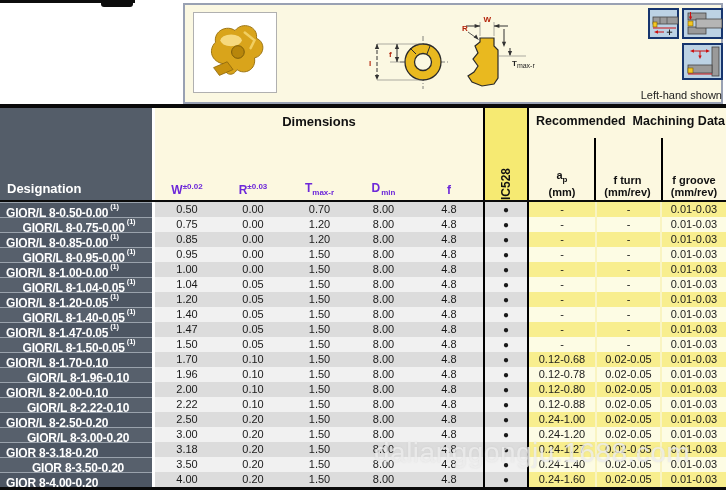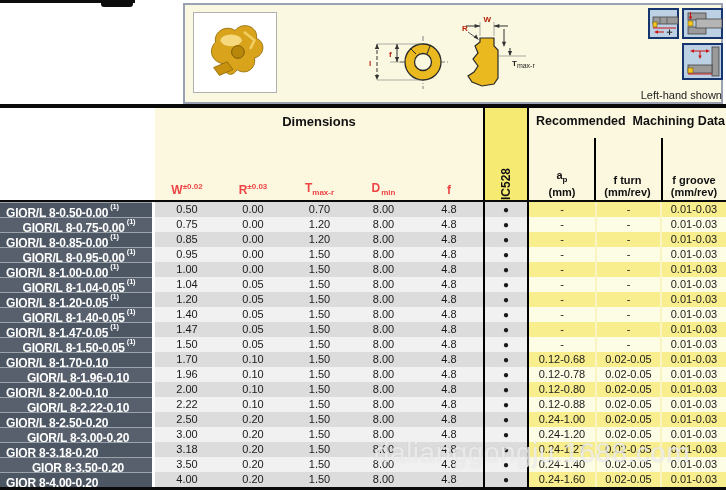--- a/index.html
+++ b/index.html
@@ -42,21 +42,21 @@
          border-left:2px solid #000;border-right:2px solid #000;
          display:flex;justify-content:center;align-items:flex-end;}
   .th-ic .rot{writing-mode:vertical-rl;transform:rotate(180deg);font-weight:bold;font-size:12px;
               padding-bottom:5px;color:#111;}
   .th-mach{position:absolute;left:529px;top:0;width:203px;height:92px;background:#fcf8e0;}
   .group-title{text-align:center;font-weight:bold;font-size:13px;padding-top:6px;color:#111;}
   .mach-title{white-space:pre;font-size:12.5px;}
   .vline{position:absolute;top:30px;height:62px;width:1.5px;background:#000;}
   .v1{left:65px;} .v2{left:132px;}
 
-  .col-label{position:absolute;bottom:3px;text-align:center;font-size:12px;color:#ef4444;}
+  .col-label{position:absolute;bottom:3px;text-align:center;font-size:12px;color:#6d28d9;}
   .col-label b{font-size:12px;}
   .col-label sup{font-size:8px;font-weight:bold;}
   .col-label sub{font-size:8px;font-weight:bold;}
   .cl-w{left:155px;width:64px;} .cl-r{left:219px;width:68px;} .cl-t{left:287px;width:65px;}
   .cl-d{left:352px;width:63px;} .cl-f{left:415px;width:68px;}
   .mcol-label{position:absolute;bottom:2px;text-align:center;font-weight:bold;font-size:11px;line-height:12px;color:#111;}
   .mcol-label sub{font-size:8px;}
   .ml-ap{left:529px;width:66px;} .ml-ft{left:595px;width:65px;} .ml-fg{left:662px;width:64px;}
 
   .tbody{position:absolute;left:0;top:202px;width:726px;}
@@ -180,20 +180,23 @@
       <polygon points="18,16 16.3,12.5 19.7,12.5" fill="#cc1111"></polygon>
       <line x1="6" y1="31" x2="30" y2="31" stroke="#cc1111" stroke-width="1"></line>
     </svg>
   </div>
 
   <div class="left-hand">Left-hand shown</div>
 
   <div class="bar bar1"></div>
 
   <div class="thead">
+    <div class="th-des">
+      <span>Designation</span>
+    </div>
     <div class="th-dims">
       <div class="group-title">Dimensions</div>
     </div>
     <div class="th-ic">
       <span class="rot">IC528</span>
     </div>
     <div class="th-mach">
       <div class="group-title mach-title">Recommended  Machining Data</div>
       <div class="vline v1"></div>
       <div class="vline v2"></div>

